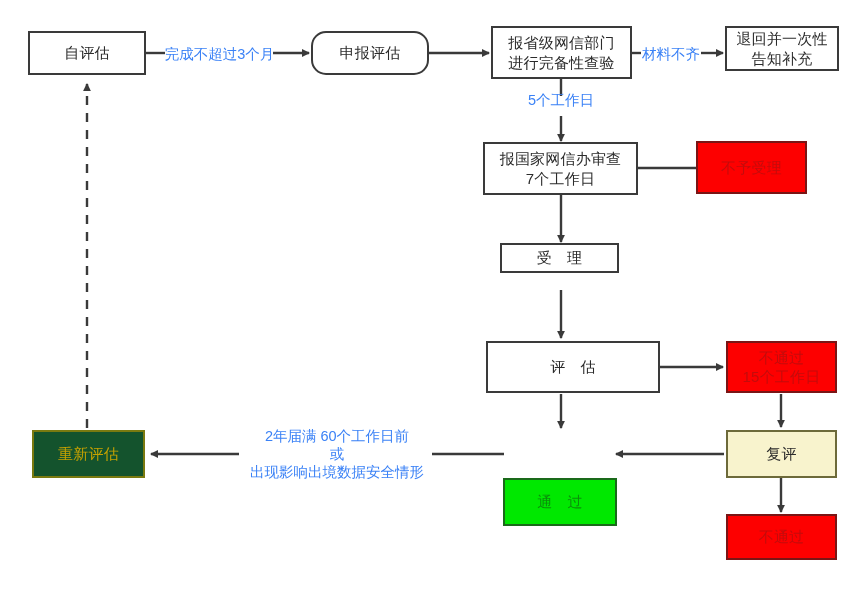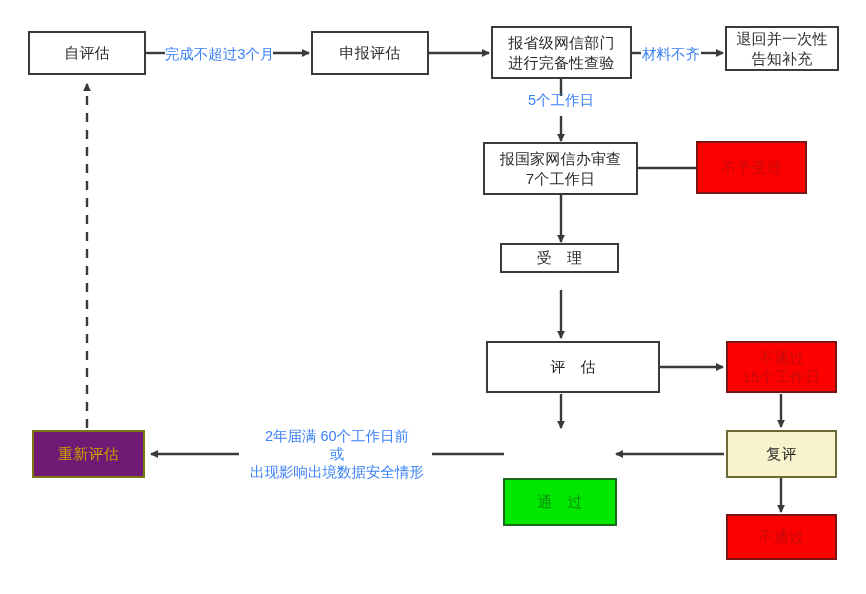--- a/index.html
+++ b/index.html
@@ -40,21 +40,21 @@
     border-color: #7a1515;
     color: #c40b0b;
   }
   .node-green {
     background: #00e800;
     border-color: #1a6a1a;
     color: #0a8f0a;
     margin-top: 48px;
   }
   .node-yellow {
-    background: #701a75;
+    background: #14532d;
     border-color: #7a7a10;
     color: #c7a200;
   }
   .node-cream {
     background: #f8f3cd;
     border-color: #6d6a3a;
     color: #2b2b2b;
   }
   .edge-label {
     position: absolute;
@@ -118,21 +118,21 @@
       <path d="M239,454 L151,454" marker-end="url(#ah)"></path>
 
       <path d="M87,428 L87,84" stroke-dasharray="9 8" marker-end="url(#ah)"></path>
     </g>
   </svg>
 
   <div class="node" style="left:28px; top:31px; width:118px; height:44px;">
     <span class="ln">自评估</span>
   </div>
 
-  <div class="node" style="left:311px; top:31px; width:118px; height:44px;">
+  <div class="node" style="left:311px; top:31px; width:118px; height:44px;border-radius:15px;">
     <span class="ln">申报评估</span>
   </div>
 
   <div class="node" style="left:491px; top:26px; width:141px; height:53px;">
     <span class="ln"><span>报</span><span class="b">省级</span><span>网信部门</span></span>
     <span class="ln">进行完备性查验</span>
   </div>
 
   <div class="node" style="left:725px; top:26px; width:114px; height:45px;">
     <span class="ln">退回并一次性</span>

